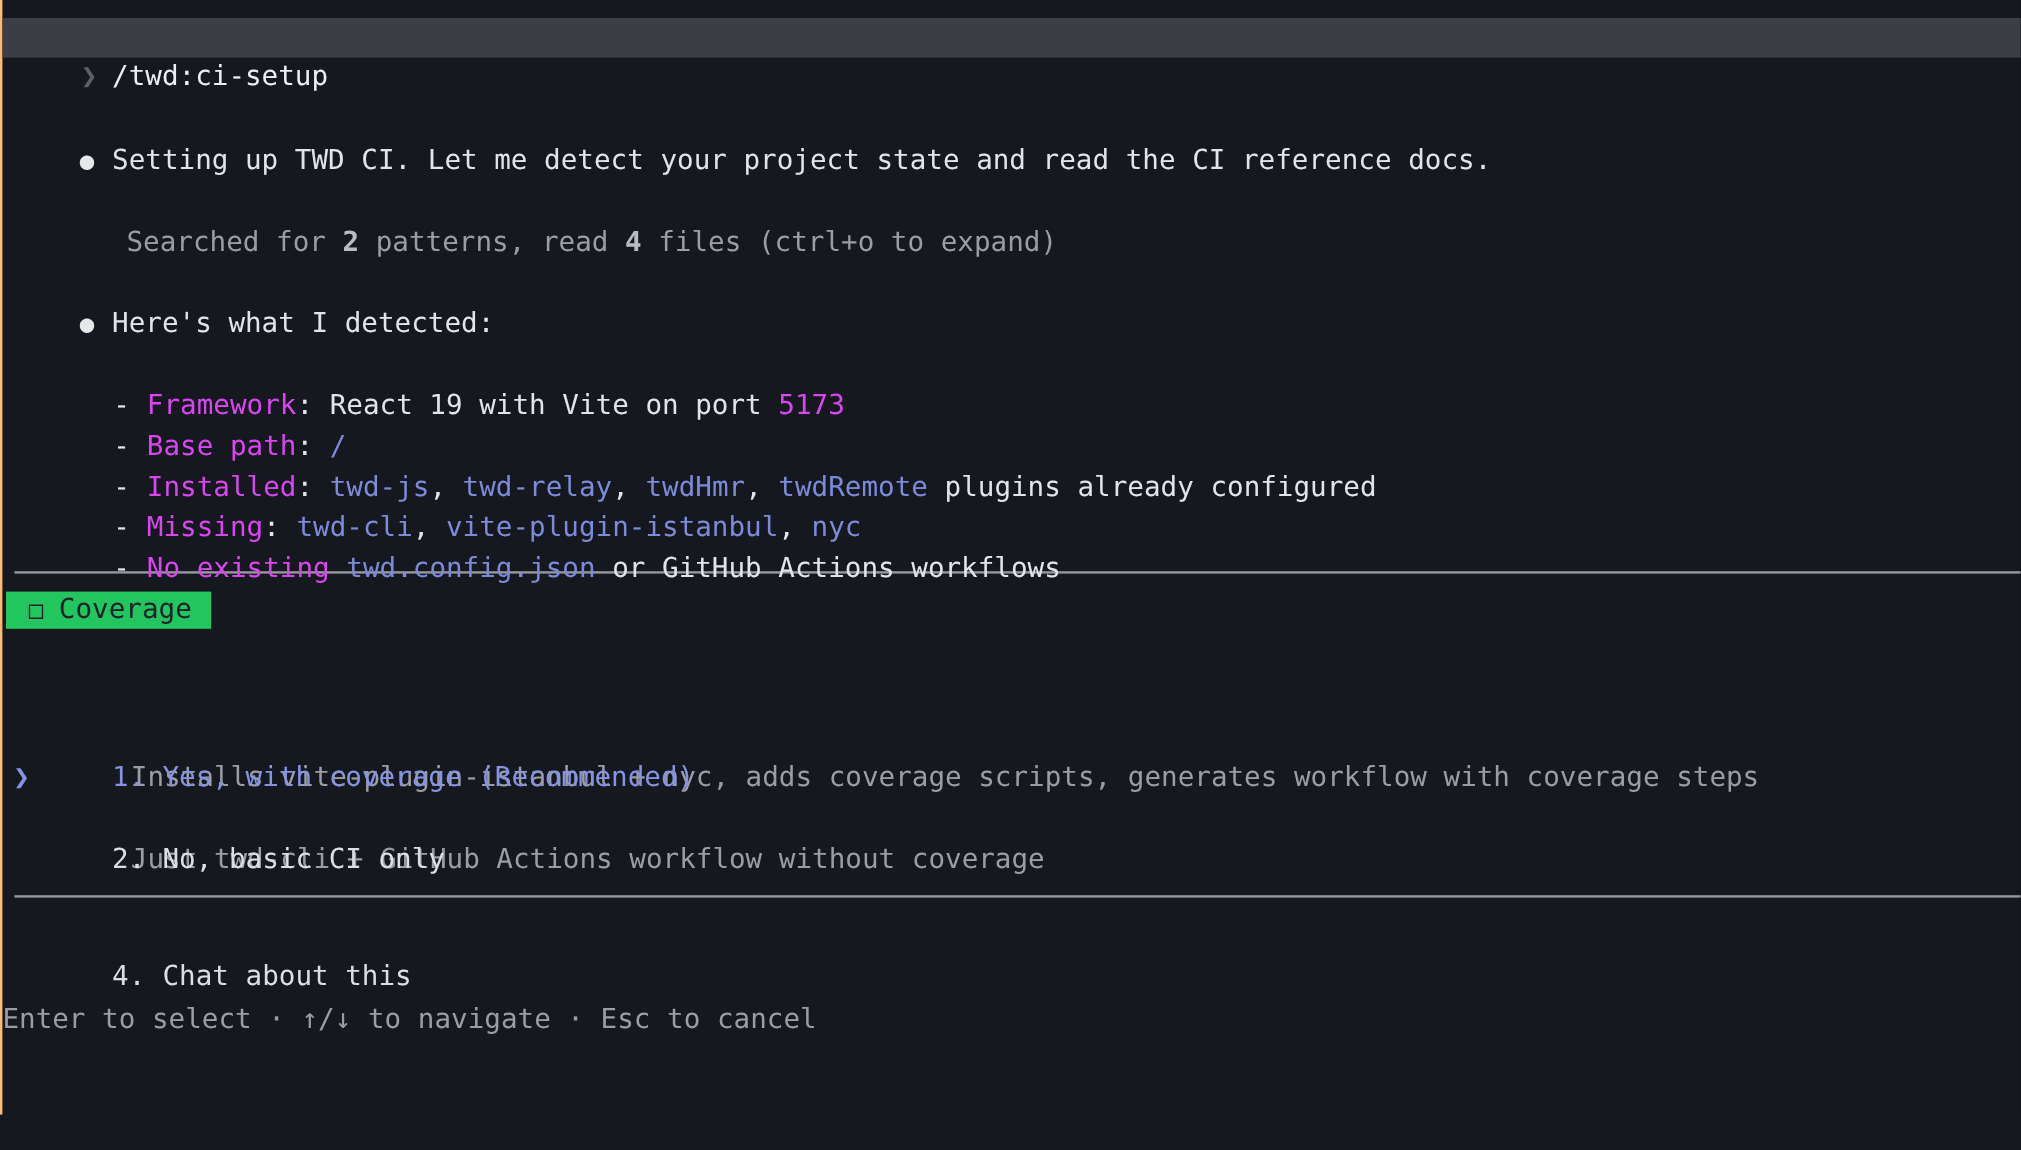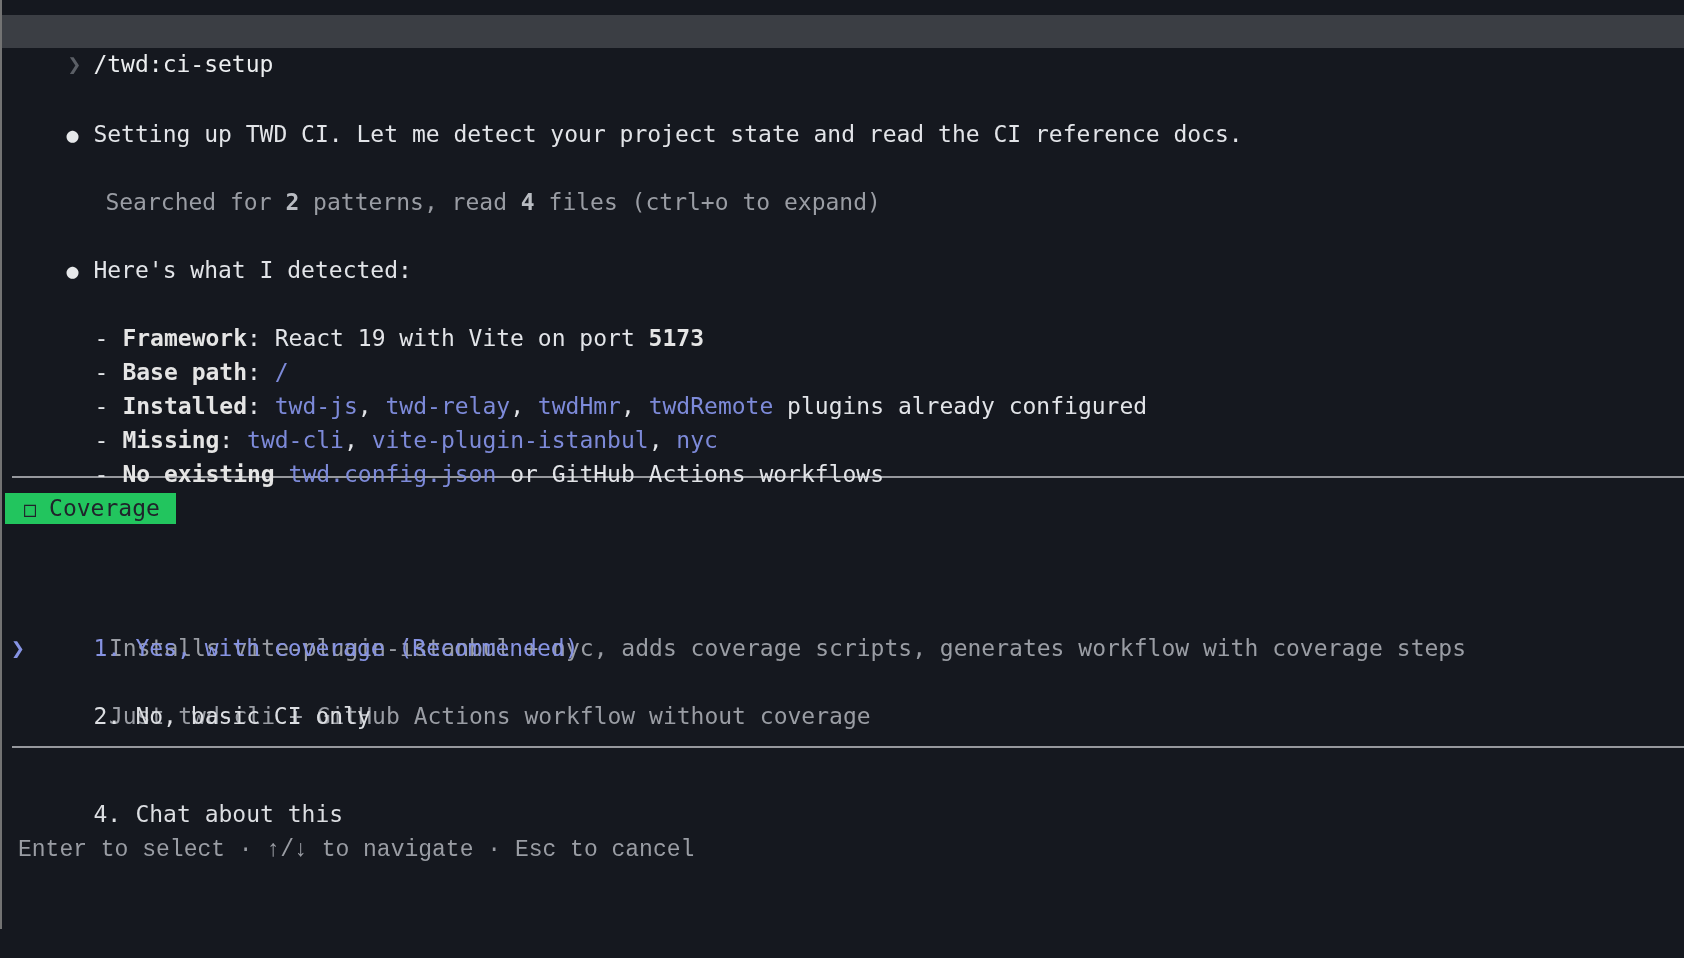--- a/index.html
+++ b/index.html
@@ -4,21 +4,21 @@
 <style>
   html,body{margin:0;padding:0;background:#15181f;}
   .screen{
     position:relative;
     width:1684px;height:929px;
     background:#15181f;
     font-family:"DejaVu Sans Mono",monospace;
     font-size:23px;
     color:#e2e4e8;
     overflow:hidden;
-    border-left:2px solid #737373;
+    border-left:2px solid #fdba74;
     box-sizing:border-box;
   }
   .spacer{width:100%;}
   .line{height:34px;line-height:34px;white-space:pre;}
 
   
   .command-bar{
     height:33px;line-height:33px;
     background:#3b3e44;
     color:#eceef0;
@@ -31,21 +31,21 @@
   .bullet-line{padding-left:9px;}
   .bullet{display:inline-block;width:27px;color:#e6e8ea;font-size:20px;}
 
   .dim{color:#9a9da4;}
   .dim-b{color:#b9bcc2;font-weight:700;}
   .indent2{padding-left:48px;}
 
   
   .list-line{padding-left:37px;}
   .dash{display:inline-block;width:28px;}
-  .b{font-weight:700;color:#e5e5e5;}
+  .b{font-weight:400;color:#d946ef;}
   .link{color:#7d8ad9;}
 
   .divider{height:2px;background:#96989d;margin-left:10px;}
 
   
   .badge-line{height:31px;margin-left:3px;}
   .badge{
     display:inline-block;height:31px;line-height:31px;
     background:#22c55e;color:#20232b;
     padding:0 16px 0 19px;white-space:pre;
@@ -56,21 +56,21 @@
 
   
   .option{position:relative;padding-left:36px;}
   .pointer{position:absolute;left:9px;color:#8693e3;}
   .opt-num{display:inline-block;width:42px;}
   .option.selected,.option.selected .opt-num,.option.selected .opt-label{color:#8693e3;}
   .option.plain .opt-label,.option.plain .opt-num{color:#dcdee2;}
   .option.muted .opt-label,.option.muted .opt-num{color:#a4a7ae;}
   .desc{padding-left:78px;color:#9a9da4;margin-left:29px;}
 
-  .footer{padding-left:16px;color:#9a9da4;font-family:Liberation Mono, monospace;}
+  .footer{padding-left:0;color:#9a9da4;}
 </style>
 </head>
 <body>
 
 <div class="screen">
 
   <div class="spacer" style="height:15px"></div>
 
   <div class="command-bar">
     <span class="cmd-chevron">❯</span><span>/twd:ci-setup</span>

